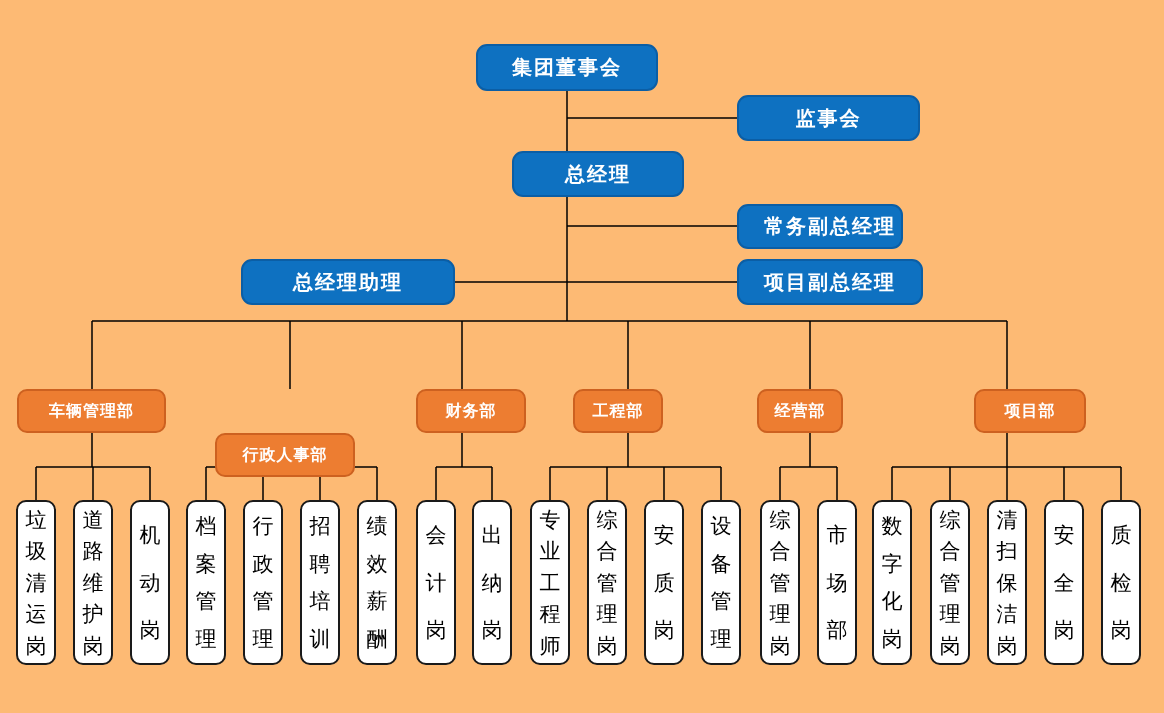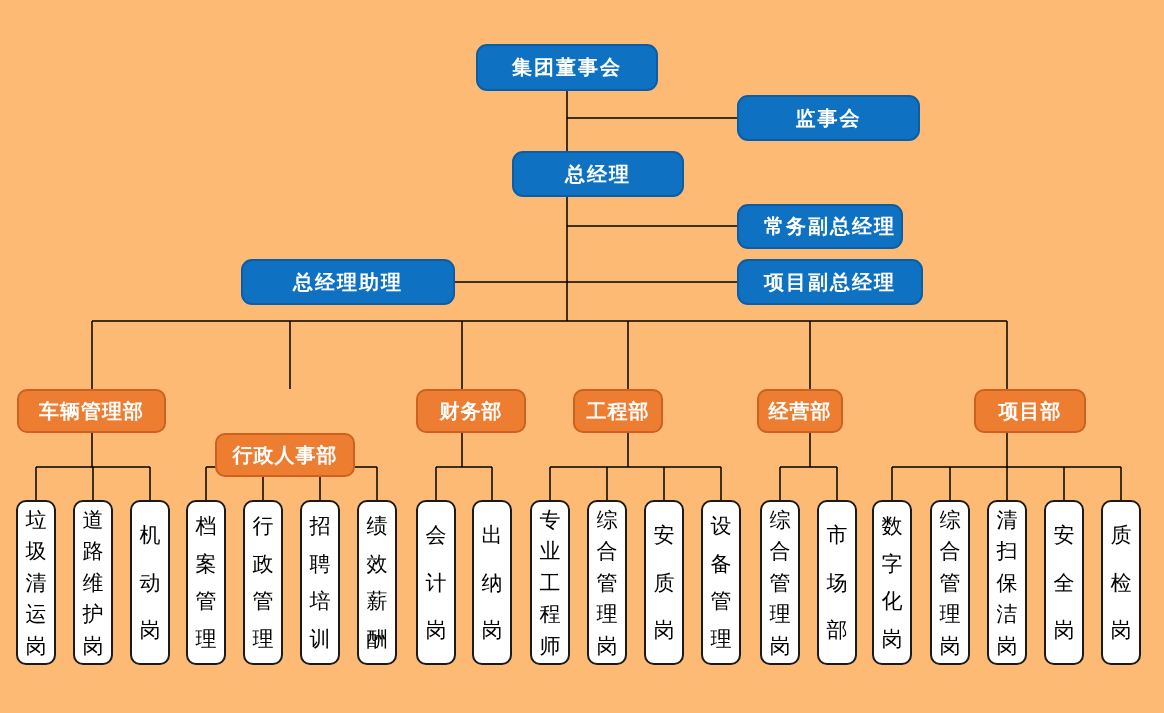--- a/index.html
+++ b/index.html
@@ -36,21 +36,21 @@
     font-weight: bold;
     font-size: 20px;
     letter-spacing: 2px;
   }
   .dept {
     background: var(--department_fill, #ed7d31);
     border: 2px solid var(--department_border, #cd6120);
     border-radius: 10px;
     color: #ffffff;
     font-weight: bold;
-    font-size: 20px;
+    font-size: 16px;
     letter-spacing: 1px;
   }
   .pos {
     background: #ffffff;
     border: 2px solid var(--position_border, #1a1a1a);
     border-radius: 10px;
     color: #000000;
     font-size: 21px;
     font-weight: 500;
   }

